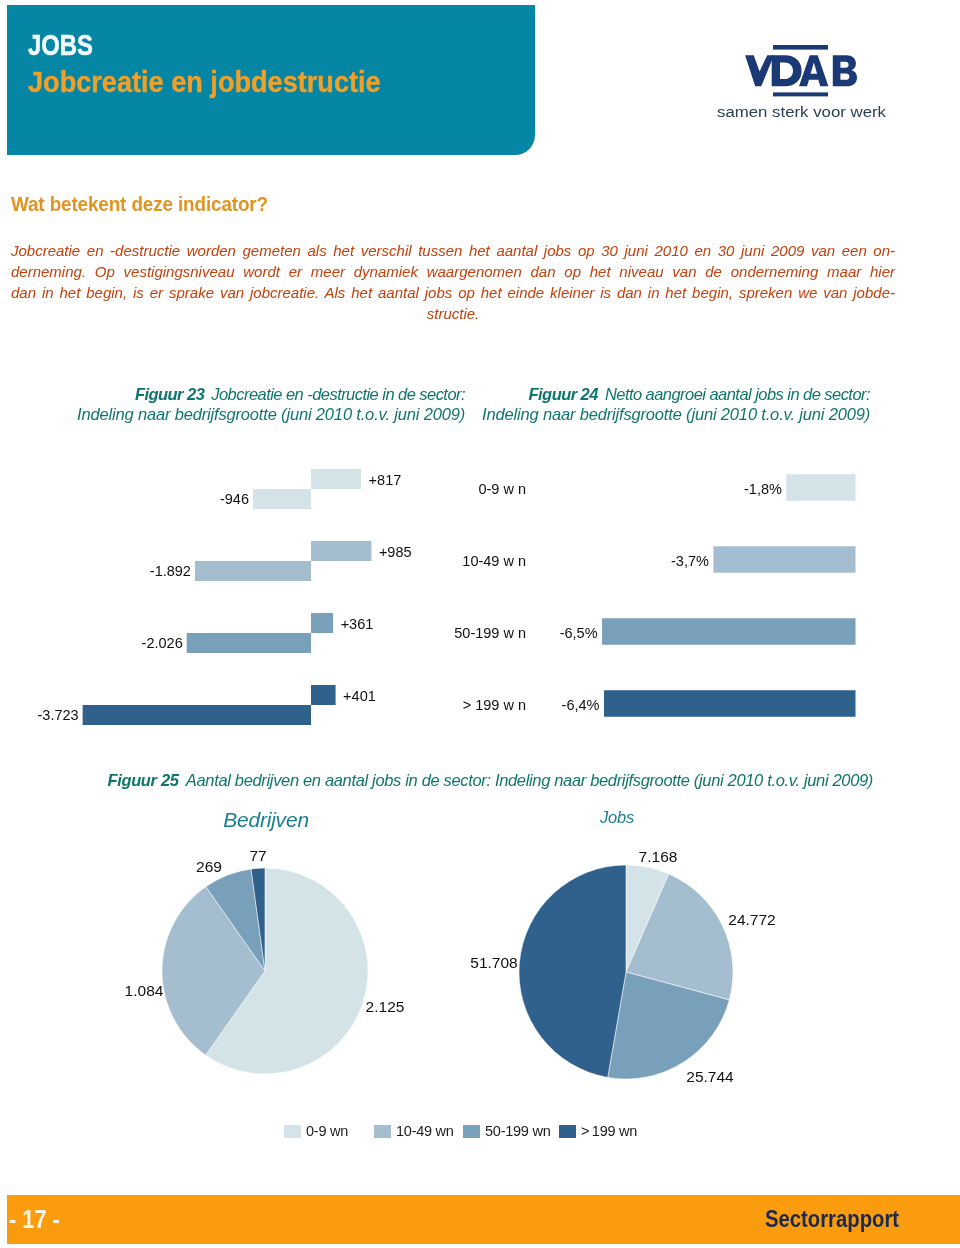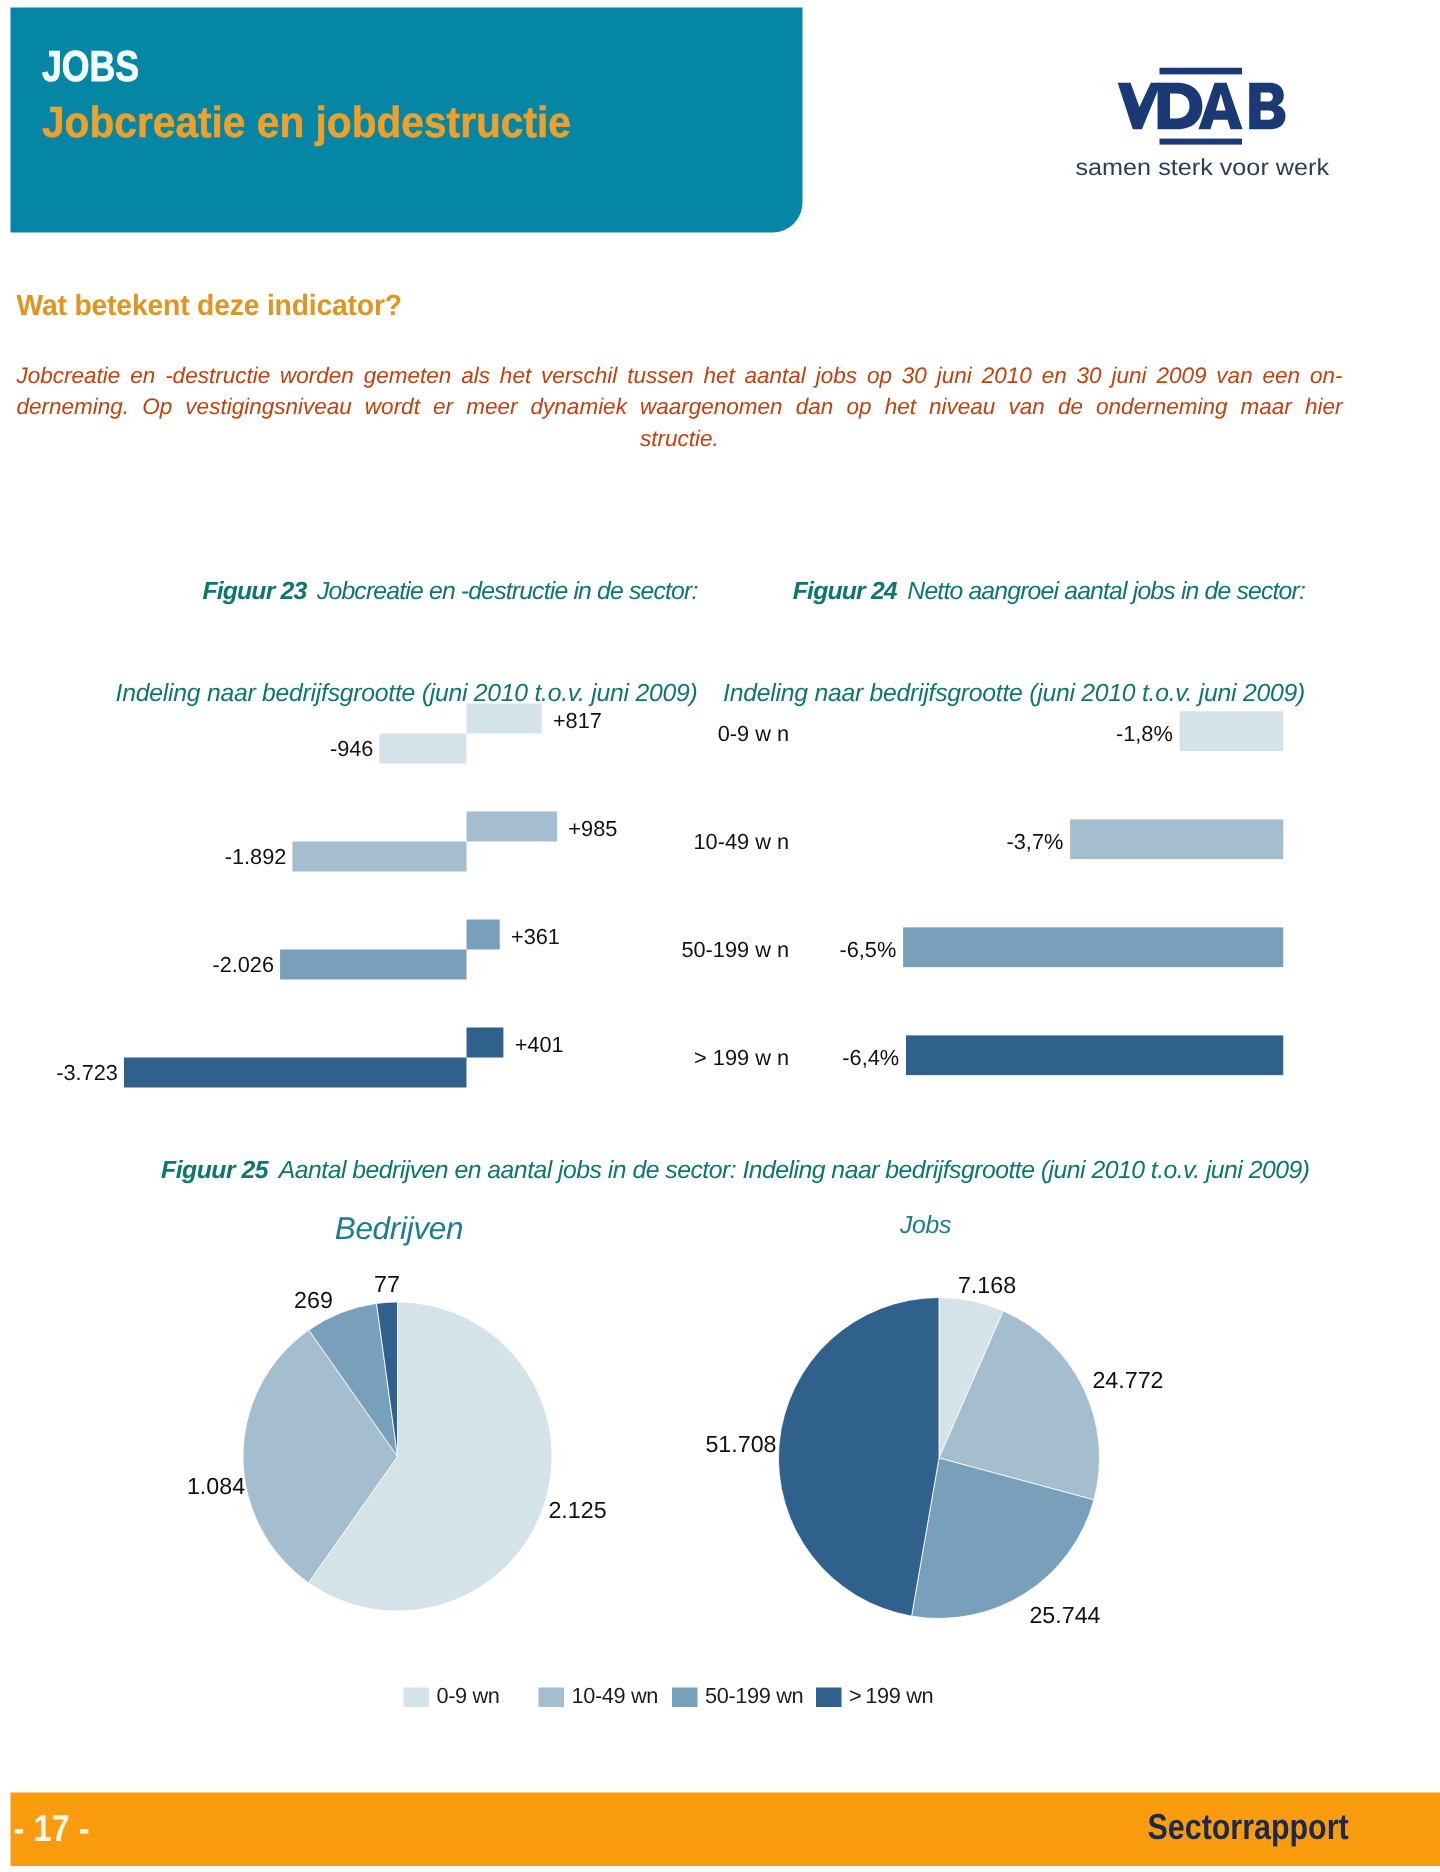--- a/index.html
+++ b/index.html
@@ -22,28 +22,28 @@
   #logo{left:717px;top:45px;width:200px;height:85px;}
 
   
   #sec-heading{left:11px;top:193px;font-size:19.5px;font-weight:bold;color:#E1941F;letter-spacing:-0.12px;transform:scaleX(0.967);transform-origin:left top;}
   #sec-par{left:11px;top:240px;width:884px;font-size:15px;line-height:21px;color:#c2410c;font-style:italic;}
   .pline{display:block;text-align:justify;text-align-last:justify;}
   .plast{display:block;text-align:center;}
 
   
   .fig-cap{font-size:16.5px;color:#0f766e;font-style:italic;line-height:19.7px;text-align:right;letter-spacing:-0.55px;}
-  .fig-cap .l2{letter-spacing:-0.17px;display:block;margin-top:48px;}
+  .fig-cap .l2{letter-spacing:-0.17px;display:block;}
   .fig-cap b{font-style:italic;font-weight:bold;margin-right:3px;}
   #cap23{left:25px;top:385px;width:440px;}
   #cap24{left:430px;top:385px;width:440px;}
   #cap25{left:33px;top:771px;width:840px;letter-spacing:-0.34px;}
 
   
-  #legend{left:0px;top:1123px;width:772px;height:22px;}
+  #legend{left:15px;top:1123px;width:772px;height:22px;}
   .lg-item{position:absolute;top:0;}
   .lg-sw{position:absolute;left:0;top:2px;width:17px;height:13px;}
   .lg-tx{position:absolute;left:22px;top:0;font-size:14.5px;color:#1C1C1C;
          letter-spacing:-0.25px;white-space:nowrap;line-height:17px;}
 
   
   #footer{left:7px;top:1195px;width:953px;height:49px;background:#FA9C0E;}
   #footer-page{left:9px;top:1205px;font-size:25px;font-weight:bold;color:#FDF6E8;transform:scaleX(0.87);transform-origin:left top;}
   #footer-title{left:765px;top:1205px;font-size:24px;font-weight:bold;color:#1B2A4A;transform:scaleX(0.845);transform-origin:left top;}
   #barcharts{left:0px;top:460px;width:960px;height:300px;}
@@ -82,20 +82,21 @@
       </g>
     </g>
     <text x="0" y="71.7" fill="#2C3E57" font-family="'Liberation Sans',sans-serif" font-size="15.5" textLength="169" lengthAdjust="spacingAndGlyphs">samen sterk voor werk</text>
   </svg>
 </div>
 
 <div class="abs" id="sec-heading">Wat betekent deze indicator?</div>
 <div class="abs" id="sec-par">
   <span class="pline">Jobcreatie en -destructie worden gemeten als het verschil tussen het aantal jobs op 30 juni 2010 en 30 juni 2009 van een on-</span>
   <span class="pline">derneming. Op vestigingsniveau wordt er meer dynamiek waargenomen dan op het niveau van de onderneming maar hier</span>
+  <span class="pline">dan in het begin, is er sprake van jobcreatie. Als het aantal jobs op het einde kleiner is dan in het begin, spreken we van jobde-</span>
   <span class="plast">structie.</span>
 </div>
 
 <div class="abs fig-cap" id="cap23">
   <b>Figuur 23 </b><span>Jobcreatie en -destructie in de sector:</span>
   <span class="l2">Indeling naar bedrijfsgrootte (juni 2010 t.o.v. juni 2009)</span>
 </div>
 <div class="abs fig-cap" id="cap24">
   <b>Figuur 24 </b><span>Netto aangroei aantal jobs in de sector:</span>
   <span class="l2">Indeling naar bedrijfsgrootte (juni 2010 t.o.v. juni 2009)</span>

